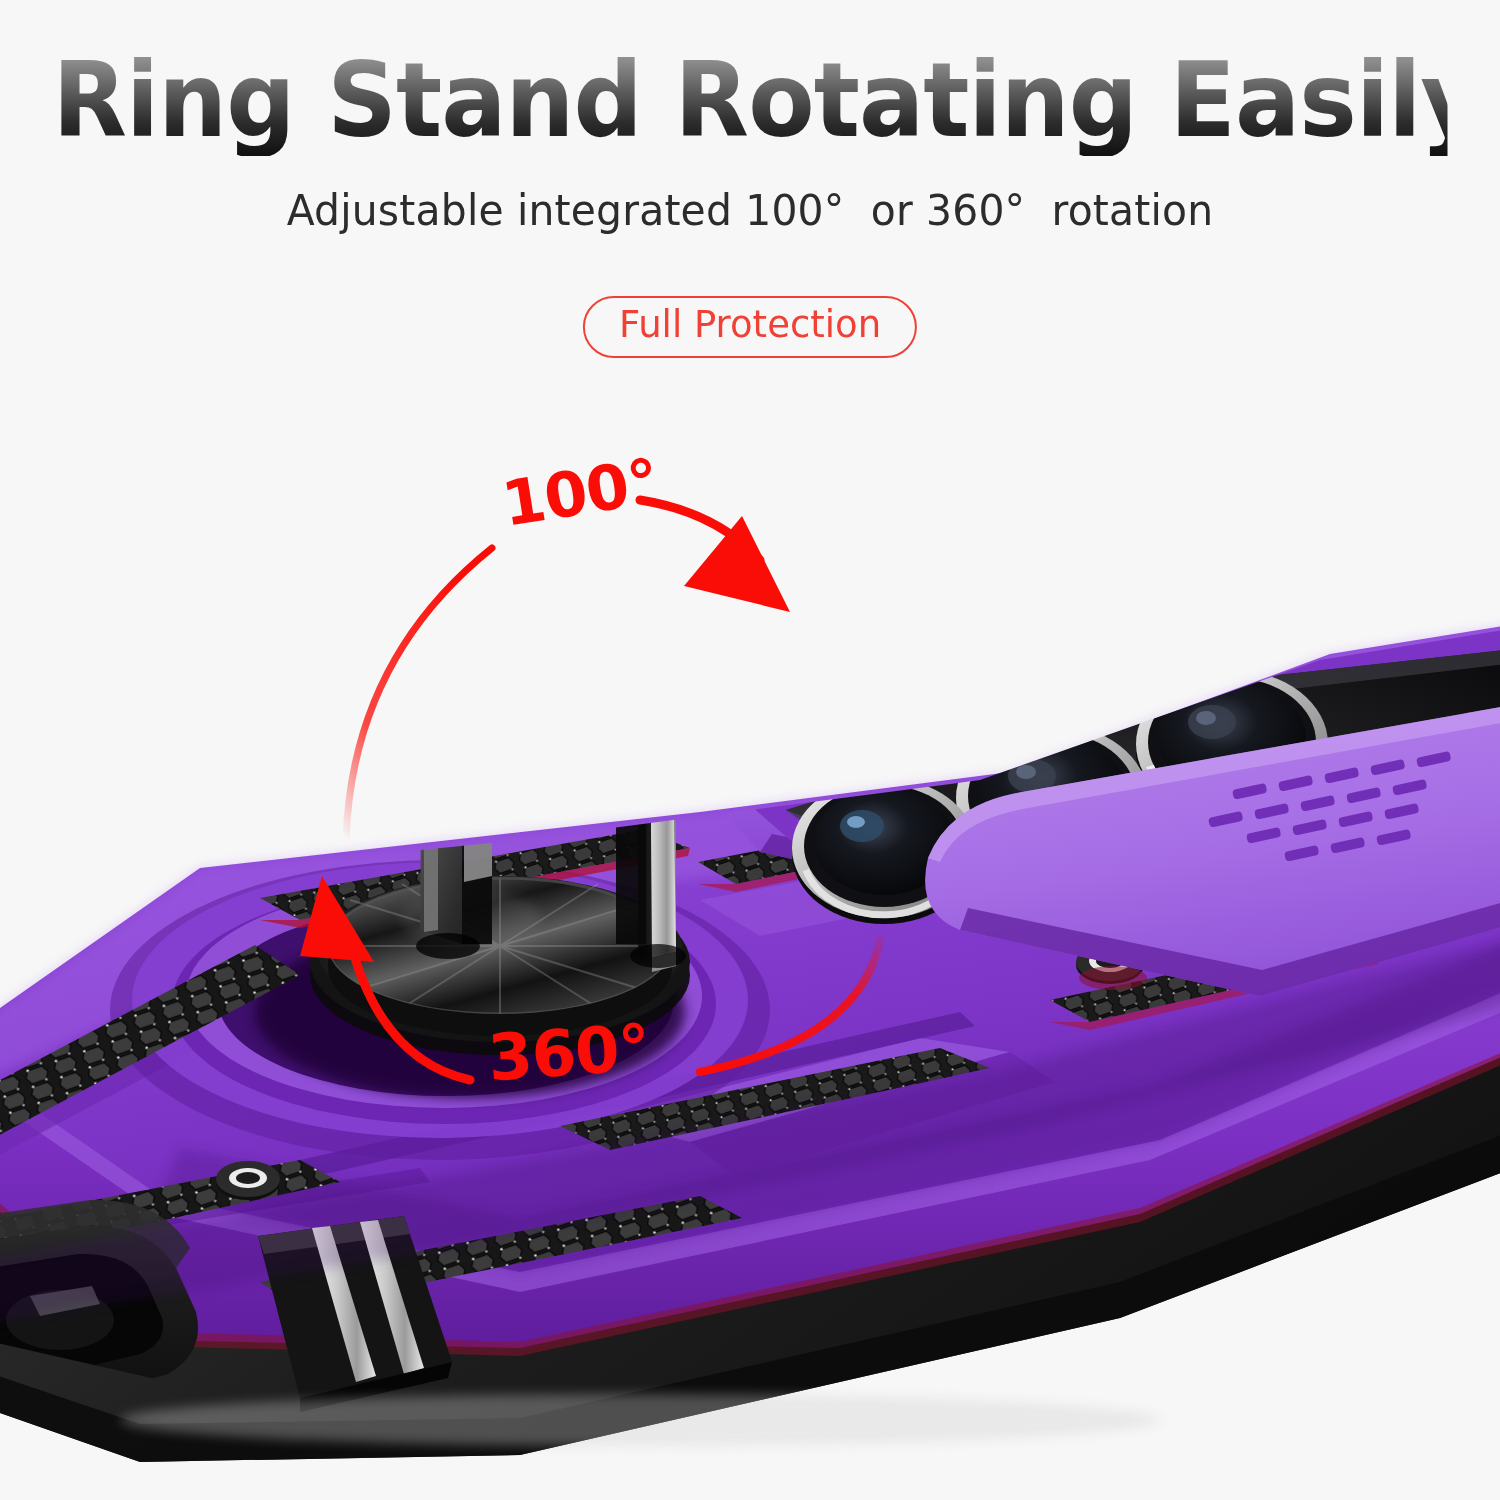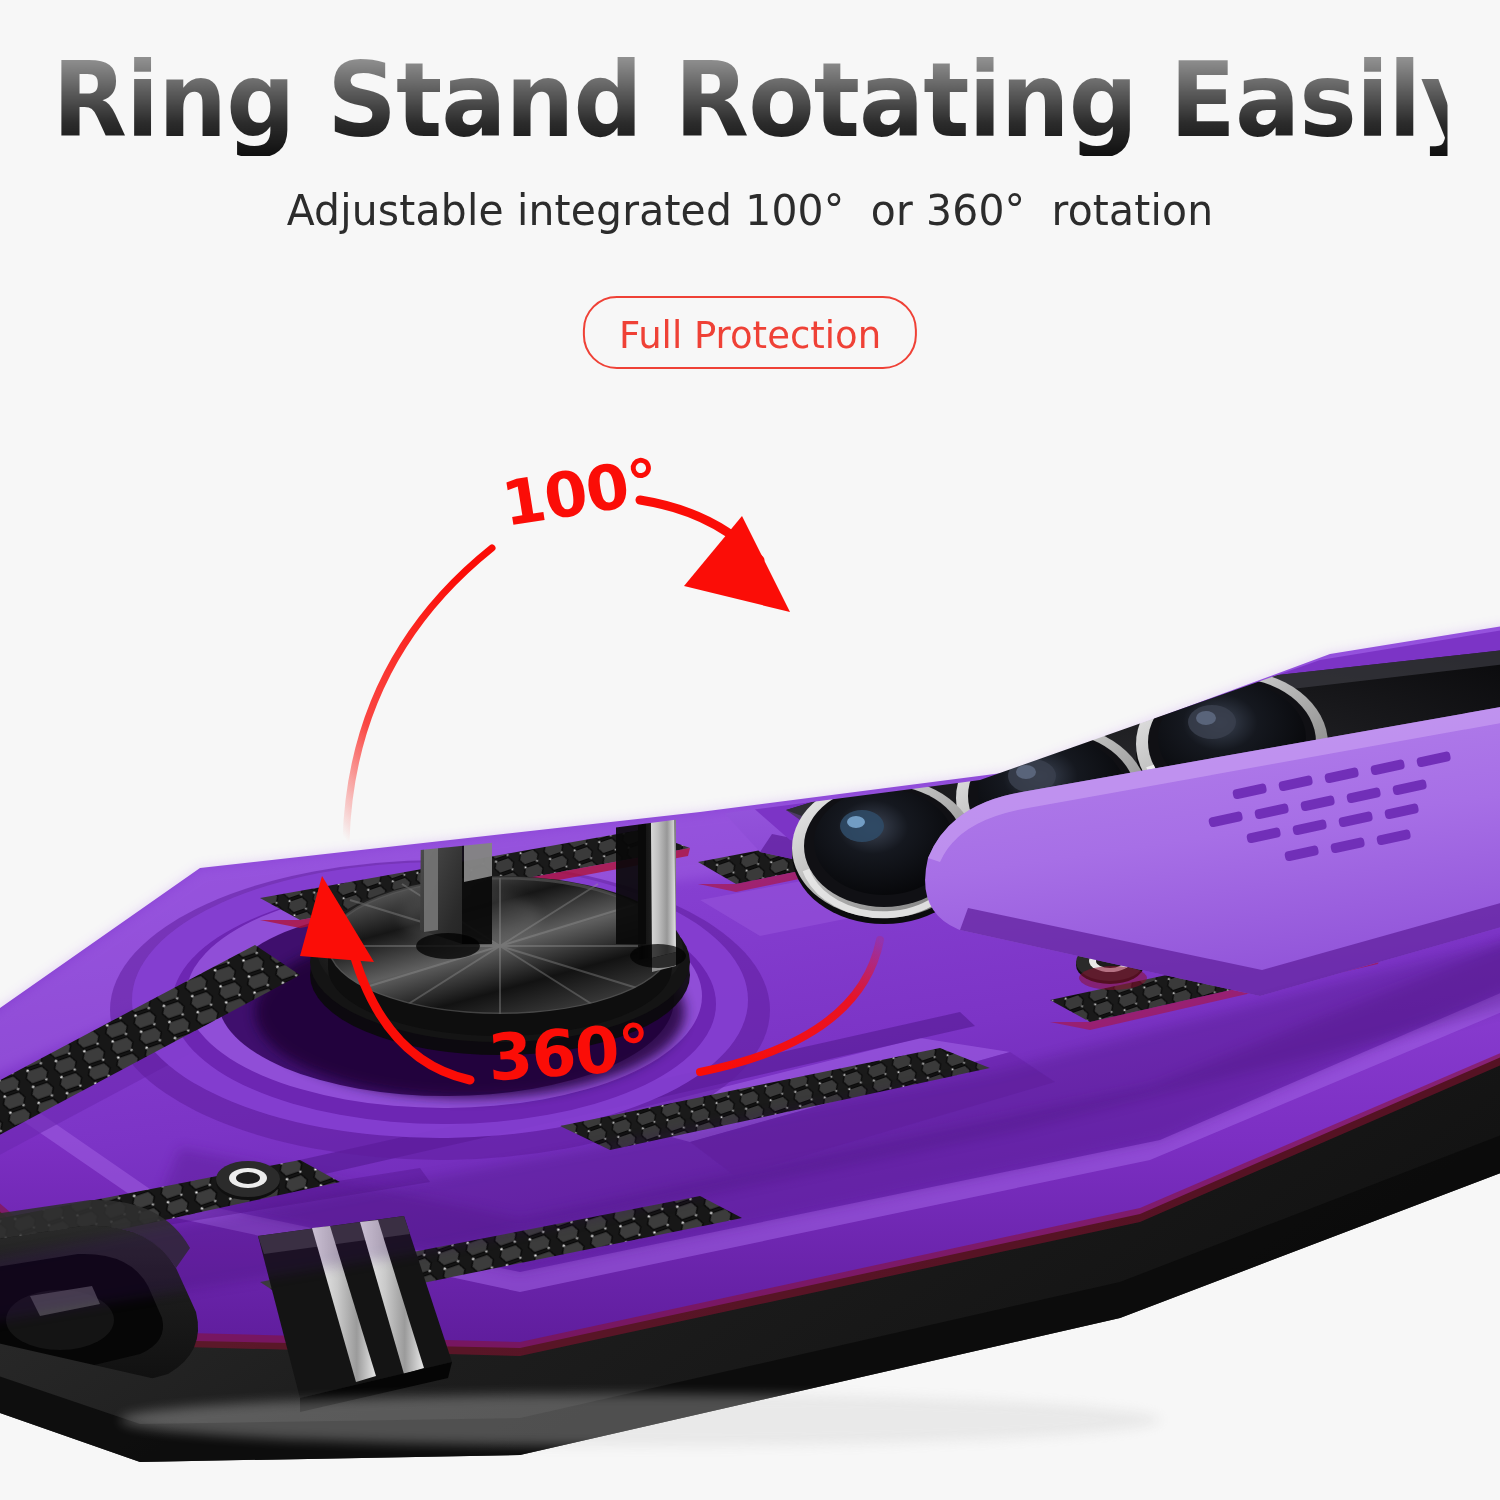--- a/index.html
+++ b/index.html
@@ -25,21 +25,21 @@
   }
   .subhead{
     position:absolute;left:0;top:185px;width:1500px;text-align:center;
     font-family:"DejaVu Sans","Liberation Sans",sans-serif;
     font-size:43px;color:#2c2c2c;font-weight:400;letter-spacing:.2px;
     transform:scaleX(.95);transform-origin:50% 50%;white-space:pre;
   }
   .badge{
     position:absolute;left:50%;top:296px;transform:translateX(-50%);
     border:2px solid #ef4136;border-radius:34px;
-    padding:18px 34px 10px 34px;
+    padding:7px 34px 10px 34px;
     color:#ef4136;font-size:37px;font-weight:400;white-space:nowrap;
     font-family:"DejaVu Sans","Liberation Sans",sans-serif;
     background:transparent;line-height:1.1;
   }
 
   
   .anno{position:absolute;color:#fb0d07;font-weight:bold;
     font-family:"DejaVu Sans","Liberation Sans",sans-serif;white-space:nowrap;}
   #anno100{left:502px;top:456px;font-size:62px;transform:rotate(-9deg);letter-spacing:-1px;}
   #anno360{left:488px;top:1016px;font-size:64px;transform:rotate(-4deg);letter-spacing:-1px;z-index:46;}

